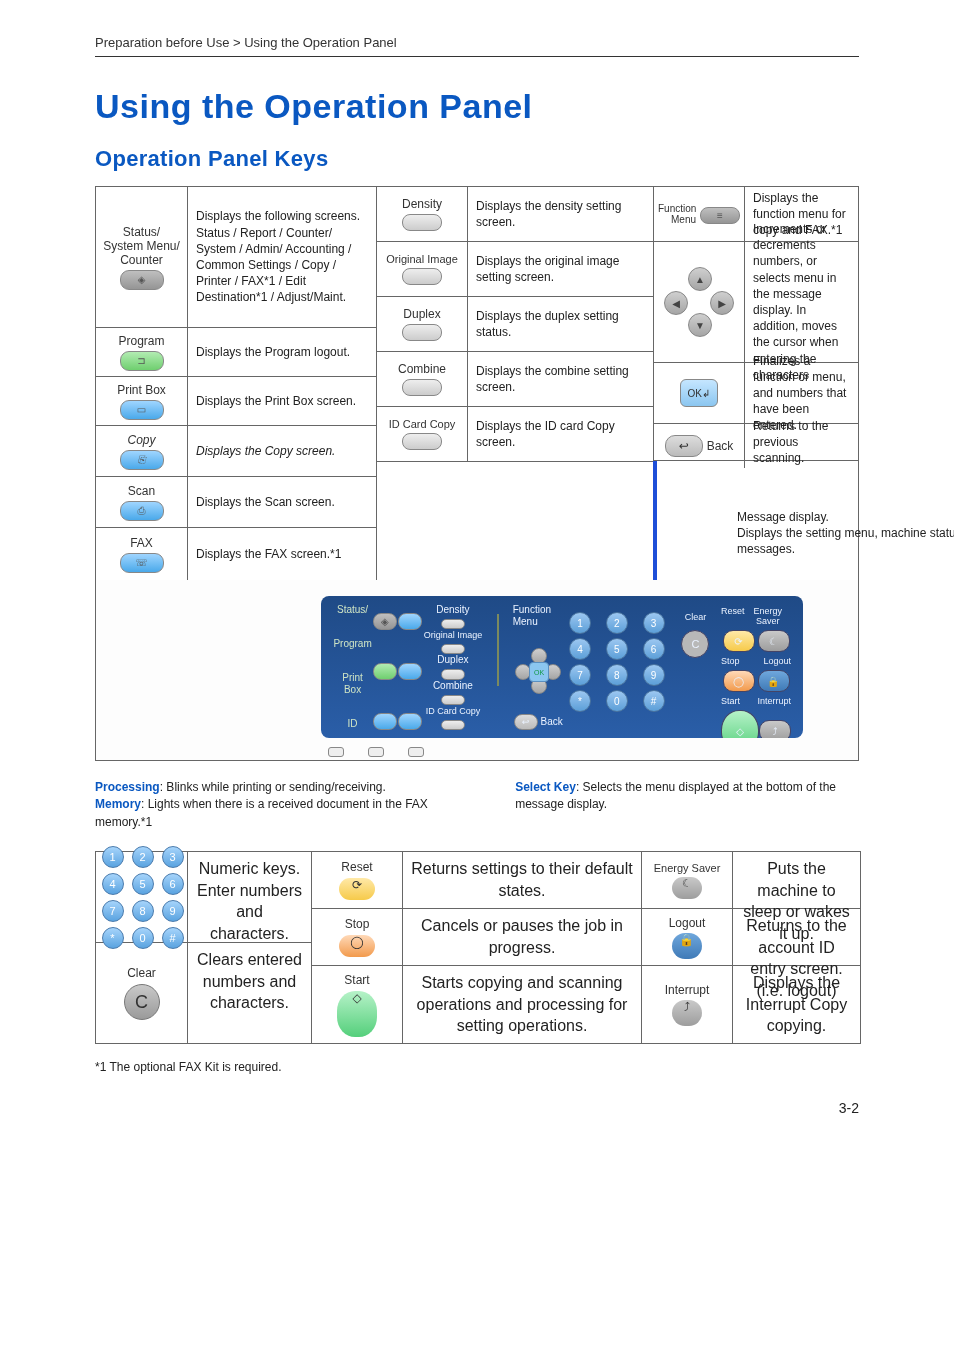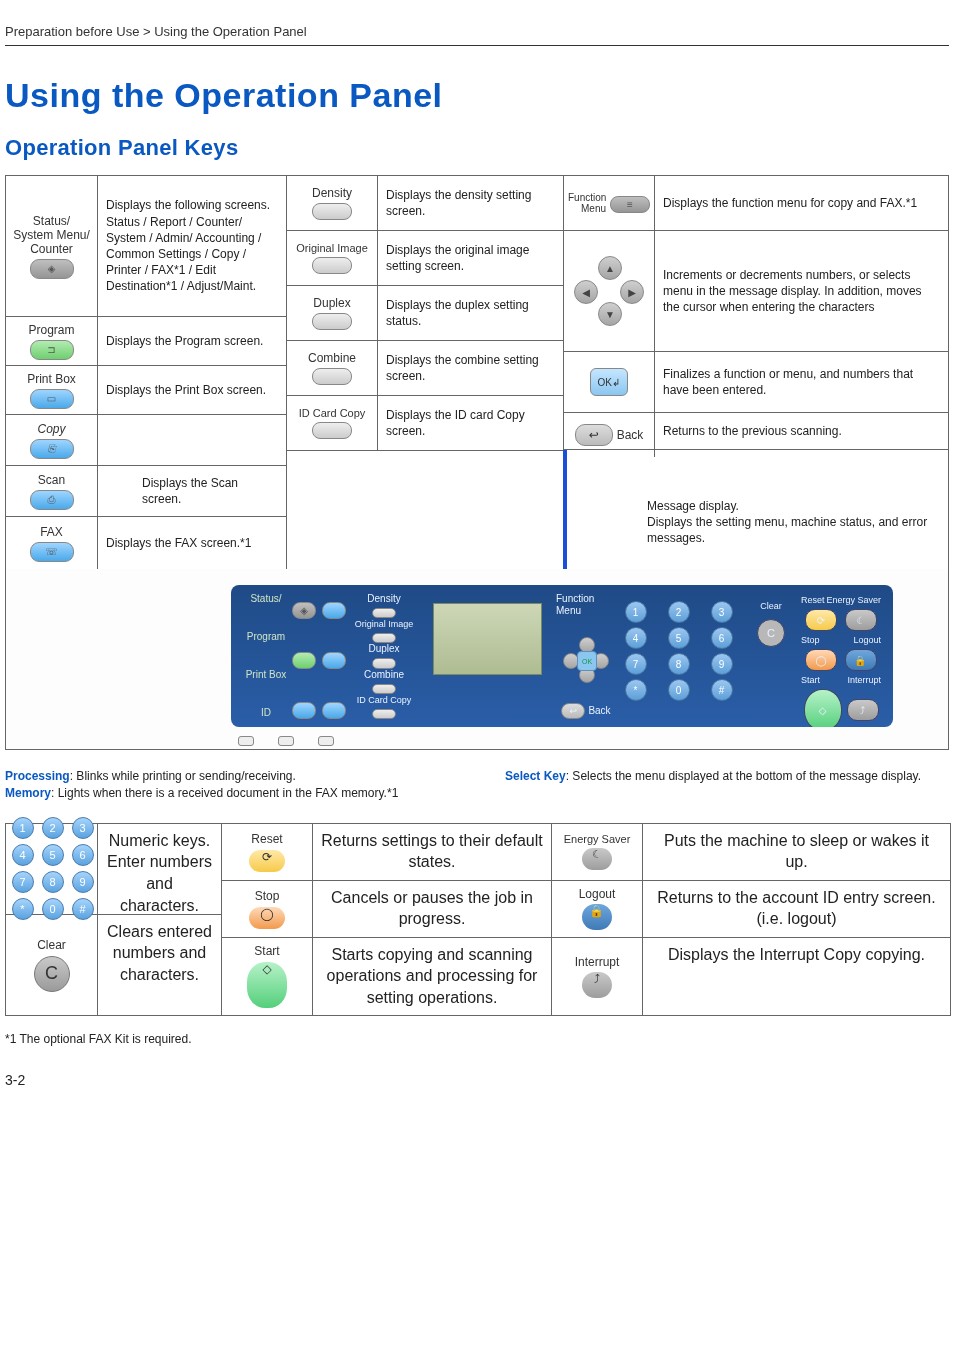--- a/index.html
+++ b/index.html
@@ -4,22 +4,22 @@
 <style>
   body {
     font-family: Arial, Helvetica, sans-serif;
     font-size: 13px;
     color: #222;
     width: 954px;
     margin: 0;
     background: #fff;
   }
   .page {
-    width: 944px;
-    margin: 4px auto;
+    width: 764px;
+    margin: 15px auto;
     padding: 20px 0 40px 0;
   }
   .breadcrumb {
     font-size: 13px;
     color: #333;
     border-bottom: 1px solid #333;
     padding-bottom: 6px;
     margin-bottom: 30px;
   }
   h1 {
@@ -226,21 +226,21 @@
   .numpad-full{
     display:grid;grid-template-columns:repeat(3,1fr);gap:5px 8px;
     width:80px;
   }
   .numpad-full .k2{
     width:20px;height:20px;border-radius:50%;
     background:linear-gradient(#a6d4fb,#5aa3e0);border:1px solid #4a7bad;
     font-size:11px;color:#fff;display:flex;align-items:center;justify-content:center;
   }
   .footnote{font-size:12px;margin-top:16px;}
-  .pagenum{text-align:left;font-size:14px;margin-top:26px;}
+  .pagenum{text-align:right;font-size:14px;margin-top:26px;}
 </style>
 </head>
 <body>
 <div class="page">
 
 <div class="breadcrumb">Preparation before Use &gt; Using the Operation Panel</div>
 <h1>Using the Operation Panel</h1>
 <h2>Operation Panel Keys</h2>
 
 <div class="main-diagram">
@@ -257,36 +257,37 @@
         <div class="cell-txt">
               <span style="white-space:pre-line;">Displays the following screens.
 Status / Report / Counter/ System / Admin/ Accounting / Common Settings / Copy / Printer / FAX*1 / Edit Destination*1 / Adjust/Maint.</span>
             </div>
       </div>
       <div class="row" style="height:48px;">
         <div class="cell-icon">
           <span>Program</span>
           <div class="button-oval btn-prog">⊐</div>
         </div>
-        <div class="cell-txt">Displays the Program screen.</div>
+        <div class="cell-txt">Displays the Program logout.</div>
       </div>
       <div class="row" style="height:48px;">
         <div class="cell-icon">
           <span>Print Box</span>
           <div class="button-oval btn-mode">▭</div>
         </div>
         <div class="cell-txt">Displays the Print Box screen.</div>
       </div>
       <div class="row" style="height:50px;font-style:italic;">
         <div class="cell-icon">
           <span>Copy</span>
           <div class="button-oval btn-mode">⎘</div>
         </div>
-      </div>
-      <div class="row" style="height:50px;gap:36px;">
+        <div class="cell-txt">Displays the Copy screen.</div>
+      </div>
+      <div class="row" style="height:50px;">
         <div class="cell-icon">
           <span>Scan</span>
           <div class="button-oval btn-mode">⎙</div>
         </div>
         <div class="cell-txt">Displays the Scan screen.</div>
       </div>
       <div class="row nb" style="height:52px;">
         <div class="cell-icon">
           <span>FAX</span>
           <div class="button-oval btn-mode">☏</div>

